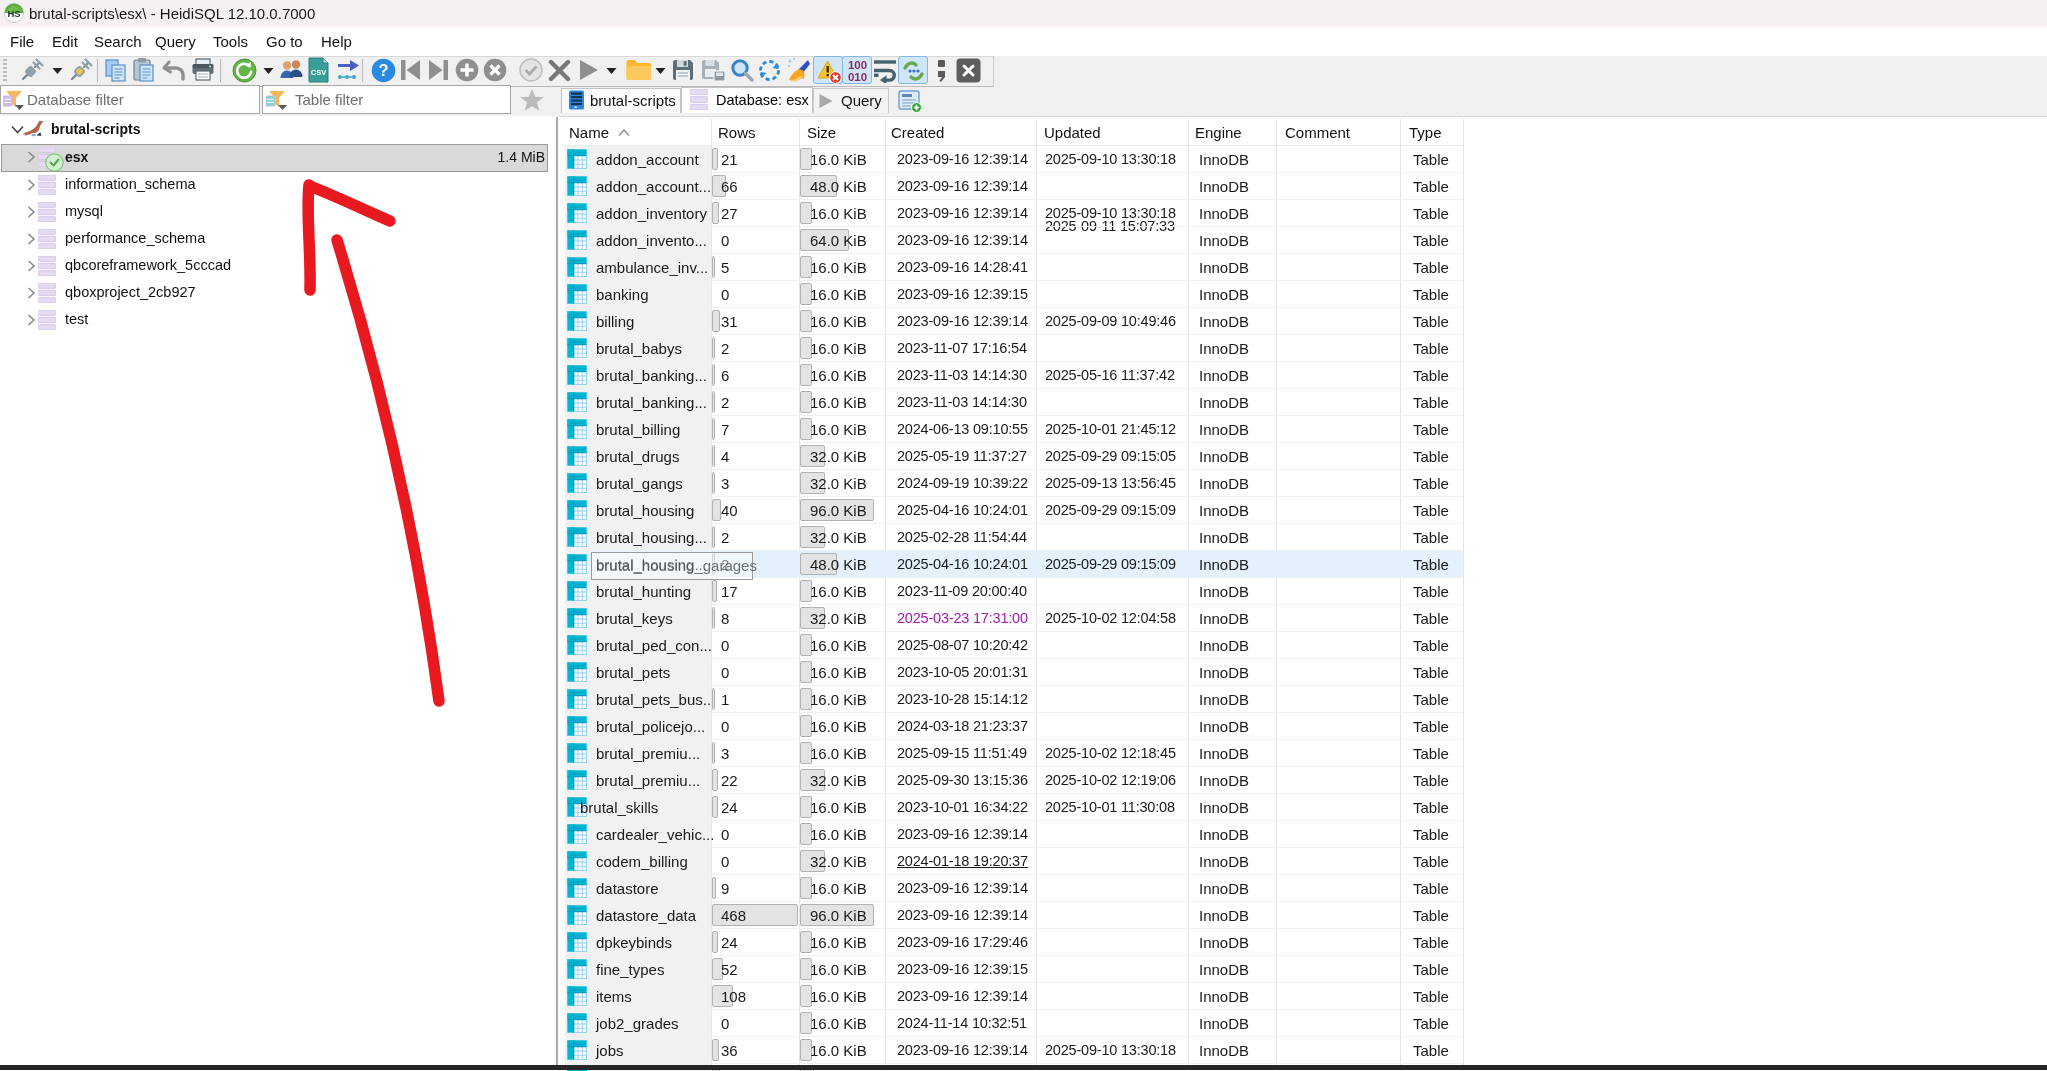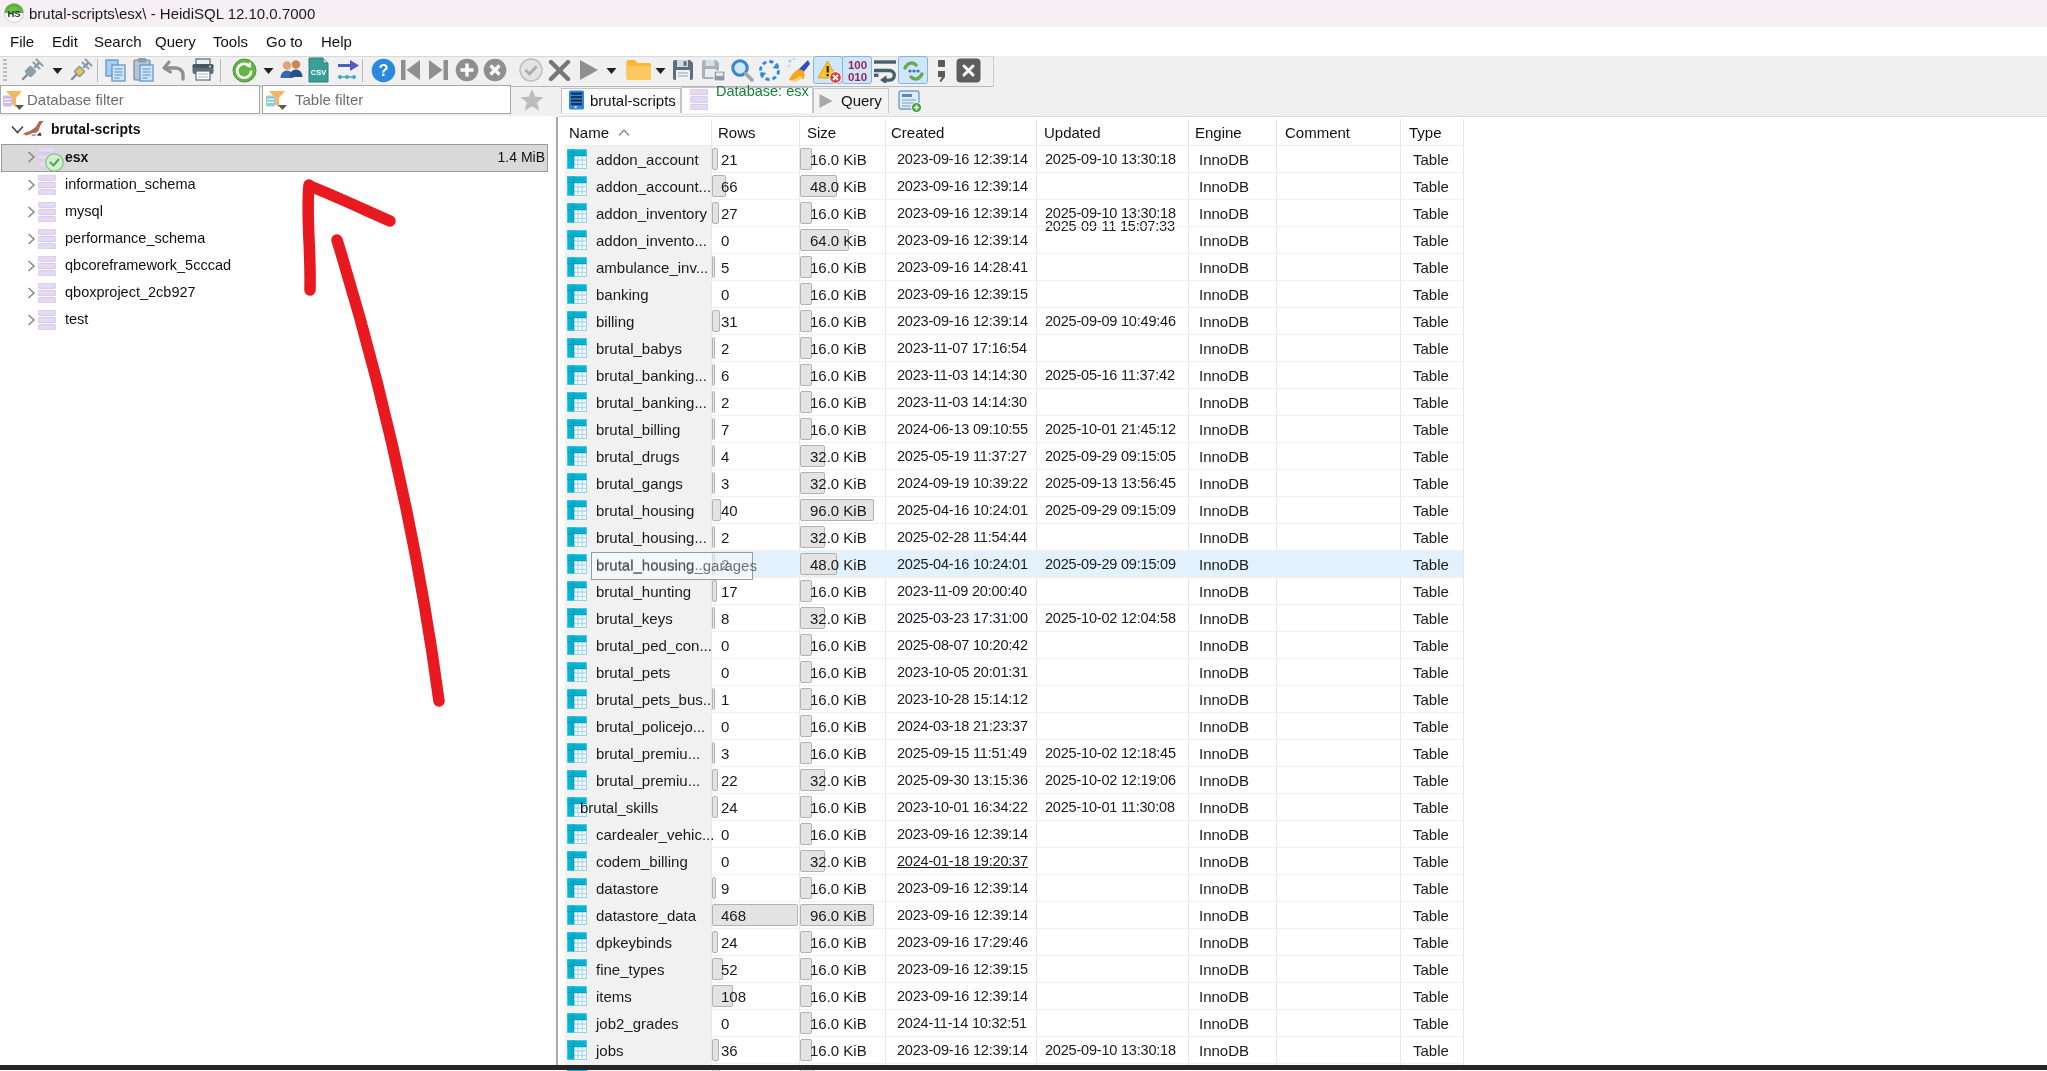--- a/index.html
+++ b/index.html
@@ -243,21 +243,21 @@
 <rect x="3" y="13" width="11" height="2.2" fill="#17324e"></rect>
 <rect x="6.5" y="16.2" width="2.2" height="1.8" fill="#d8ecff"></rect>
   </svg>
 <div class="abs" style="left:590px;top:88px;height:25px;line-height:25px;font-size:15px;color:#111;">brutal-scripts</div>
 <div class="abs" style="left:681px;top:87px;width:132px;height:26px;background:#fff;border:1px solid #c3c3c3;border-bottom:none;box-sizing:border-box;"></div>
 <svg style="position:absolute;left:690px;top:89px" width="18" height="21" viewBox="0 0 18 21">
     <rect x="0" y="0.0" width="18" height="5.666666666666667" rx="1.5" fill="#e4dbf3" stroke="#d3c6ea" stroke-width="1"></rect>
     <rect x="0" y="7.666666666666667" width="18" height="5.666666666666667" rx="1.5" fill="#e4dbf3" stroke="#d3c6ea" stroke-width="1"></rect>
     <rect x="0" y="15.333333333333334" width="18" height="5.666666666666667" rx="1.5" fill="#e4dbf3" stroke="#d3c6ea" stroke-width="1"></rect>
   </svg>
-<div class="abs" style="left:716px;top:78px;height:32px;line-height:26px;font-size:14.5px;color:#15803d;">Database: esx</div>
+<div class="abs" style="left:716px;top:87px;height:32px;line-height:26px;font-size:14.5px;color:#000000;">Database: esx</div>
 <div class="abs" style="left:813px;top:88px;width:76px;height:25px;background:#f3f3f3;border:1px solid #c9c9c9;border-bottom:none;box-sizing:border-box;"></div>
 <svg style="position:absolute;left:816px;top:92px" width="19" height="18" viewBox="0 0 18 18">
 <path d="M3 2 L16 9 L3 16 Z" fill="#a8a8a8"></path>
   </svg>
 <div class="abs" style="left:841px;top:88px;height:25px;line-height:25px;font-size:15px;color:#111;">Query</div>
 <svg style="position:absolute;left:898px;top:89px" width="24" height="24" viewBox="0 0 24 24">
 <rect x="1" y="2" width="20" height="18" rx="2" fill="#ddebf7" stroke="#6f9fcc" stroke-width="1.4"></rect>
 <rect x="4" y="5" width="10" height="3" fill="#5f87b4"></rect>
 <path d="M4 11 h14 M4 14 h14 M4 17 h9" stroke="#9db8d4" stroke-width="1.6"></path>
 <circle cx="18.5" cy="18.5" r="5" fill="#35a835" stroke="#fff" stroke-width="1"></circle>
@@ -696,21 +696,21 @@
 <rect x="0.5" y="0.5" width="6.2" height="19" fill="#00b7d6"></rect>
 <path d="M2.5 4 h15 M4.5 2 v16" stroke="#0a97b5" stroke-width="1.1" opacity="0.55"></path>
 <path d="M6.7 11 H19.5 M6.7 15.3 H19.5 M11 6.7 V19.5 M15.3 6.7 V19.5" stroke="#abd9f2" stroke-width="1.3"></path>
 <path d="M0.5 6.7 H19.5 M6.7 0.5 V19.5" stroke="#0a9cbb" stroke-width="1.3"></path>
 </svg>
 <div class="abs" style="left:596px;top:604.5px;height:27px;line-height:27px;font-size:15px;color:#1a1a1a;">brutal_keys</div>
 <div class="abs" style="left:712px;top:606.5px;width:3px;height:22px;background:#e3e3e3;border:1px solid #b2b2b2;border-radius:2px;box-sizing:border-box;"></div>
 <div class="abs" style="left:721px;top:604.5px;height:27px;line-height:27px;font-size:15px;color:#1a1a1a;">8</div>
 <div class="abs" style="left:800px;top:606.5px;width:25px;height:22px;background:#e3e3e3;border:1px solid #b2b2b2;border-radius:2px;box-sizing:border-box;"></div>
 <div class="abs" style="left:810px;top:604.5px;height:27px;line-height:27px;font-size:15px;color:#1a1a1a;">32.0 KiB</div>
-<div class="abs" style="left:897px;top:604.5px;height:27px;line-height:27px;font-size:14.5px;letter-spacing:-0.2px;color:#0f172a;">2025-03-23 17:31:00</div>
+<div class="abs" style="left:897px;top:604.5px;height:27px;line-height:27px;font-size:14.5px;letter-spacing:-0.2px;color:#a21caf;">2025-03-23 17:31:00</div>
 <div class="abs" style="left:1045px;top:604.5px;height:27px;line-height:27px;font-size:14.5px;letter-spacing:-0.2px;color:#1a1a1a;">2025-10-02 12:04:58</div>
 <div class="abs" style="left:1199px;top:604.5px;height:27px;line-height:27px;font-size:15px;color:#1a1a1a;">InnoDB</div>
 <div class="abs" style="left:1413px;top:604.5px;height:27px;line-height:27px;font-size:15px;color:#1a1a1a;">Table</div>
 <div class="abs" style="left:565px;top:631.0px;width:898px;height:1px;background:#f0f0f0;"></div>
 <div class="abs" style="left:565px;top:631.5px;width:146px;height:26px;background:#f1f1f1;"></div>
 <svg style="position:absolute;left:567px;top:634.5px" width="20" height="20" viewBox="0 0 20 20">
 <rect x="0.5" y="0.5" width="19" height="19" fill="#fff" stroke="#8fd4e8" stroke-width="1"></rect>
 <rect x="0.5" y="0.5" width="19" height="6.2" fill="#00b7d6"></rect>
 <rect x="0.5" y="0.5" width="6.2" height="19" fill="#00b7d6"></rect>
 <path d="M2.5 4 h15 M4.5 2 v16" stroke="#0a97b5" stroke-width="1.1" opacity="0.55"></path>

